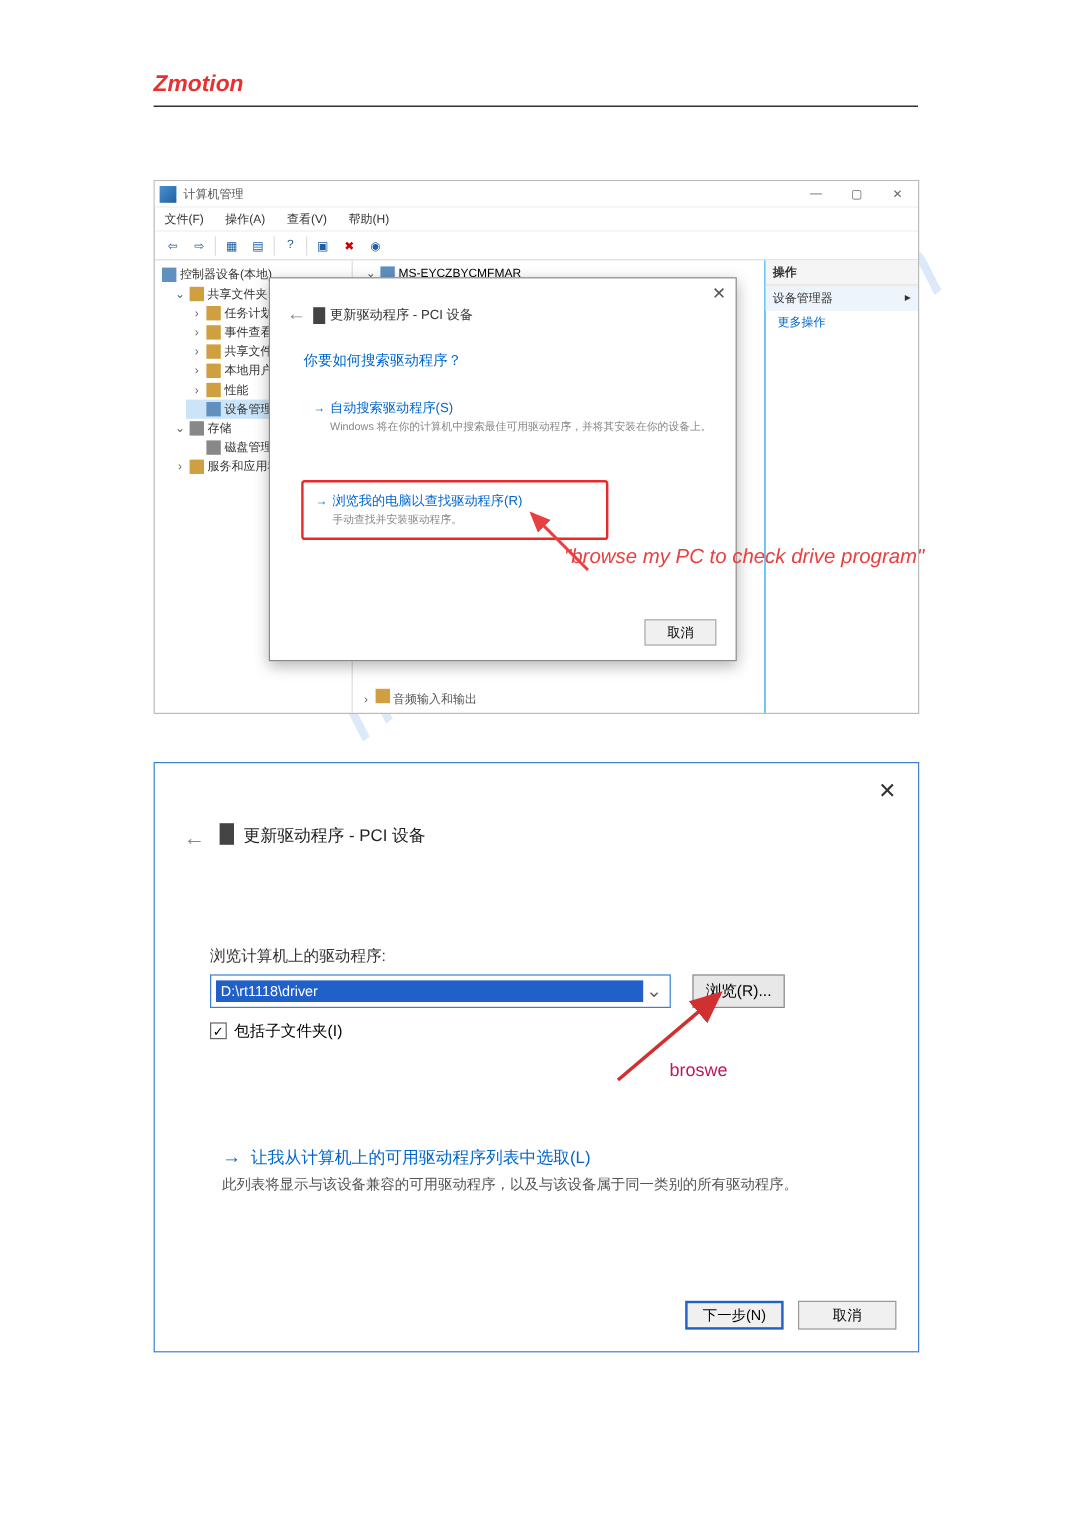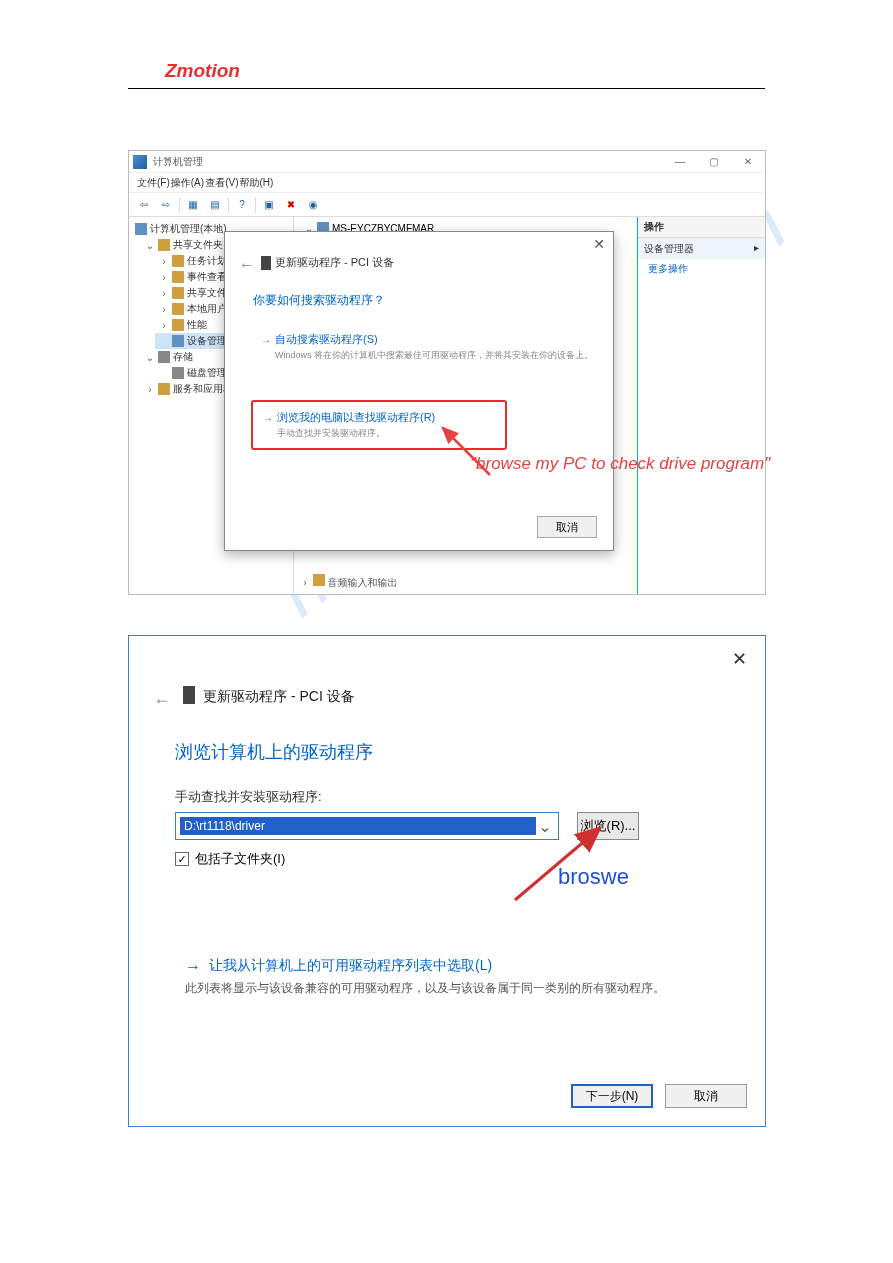--- a/index.html
+++ b/index.html
@@ -1,29 +1,29 @@
 <!DOCTYPE html>
 <html><head>
 <meta charset="utf-8">
 <style>
   * { box-sizing: border-box; margin: 0; padding: 0; }
   body { font-family: "Segoe UI", "Microsoft YaHei", sans-serif; background: #fff; width: 893px; height: 1263px; position: relative; }
   
   .page-header { margin: 60px 128px 0 128px; }
-  .logo { color: #e83030; font-weight: bold; font-size: 19px; font-style: italic; margin-left: 37px; }
+  .logo { color: #e83030; font-weight: bold; font-size: 19px; font-style: italic; }
   .header-rule { border: none; border-top: 1.5px solid #000; margin-top: 6px; }
 
   
   .screenshot1 { position: absolute; left: 128px; top: 150px; width: 638px; height: 445px; border: 1px solid #bbb; background: #fff; font-size: 10px; }
   .win-titlebar { height: 22px; background: #fff; display: flex; align-items: center; border-bottom: 1px solid #eee; padding-left: 4px; }
   .win-titlebar .icon-app { width: 14px; height: 14px; background: linear-gradient(135deg,#4a90d0,#2060a0); margin-right: 6px; }
   .win-title { flex: 1; color: #555; }
   .win-ctrl { display: flex; gap: 0; }
   .win-ctrl span { width: 34px; height: 22px; display: flex; align-items: center; justify-content: center; color: #666; }
-  .menubar { height: 20px; border-bottom: 1px solid #eee; display: flex; gap: 1px; padding-left: 8px; align-items: center; color: #333; }
+  .menubar { height: 20px; border-bottom: 1px solid #eee; display: flex; gap: 18px; padding-left: 8px; align-items: center; color: #333; }
   .toolbar { height: 24px; border-bottom: 1px solid #ddd; display: flex; align-items: center; gap: 4px; padding-left: 6px; }
   .toolbar .tbtn { width: 18px; height: 18px; display:flex; align-items:center; justify-content:center; color:#2060a0; }
   .toolbar .sep { width:1px; height:16px; background:#ddd; }
   .workarea { display: flex; height: calc(100% - 66px); }
   .tree-pane { width: 165px; border-right: 1px solid #ddd; padding: 4px 2px; color: #333; }
   .tree-item { display:flex; align-items:center; gap:3px; padding:1px 0 1px 4px; }
   .tree-item.l1 { margin-left: 10px; }
   .tree-item.l2 { margin-left: 24px; }
   .tree-item.sel { background:#cce4f7; }
   .ti-icon { width:12px; height:12px; background:#d0a040; display:inline-block; }
@@ -62,33 +62,33 @@
   .screenshot2 { position:absolute; left:128px; top:635px; width:638px; height:492px; border:1px solid #3a7fd0; background:#fff; }
   .s2-close { position:absolute; top:12px; right:18px; font-size:18px; color:#333; }
   .s2-back { position:absolute; top:52px; left:24px; font-size:18px; color:#888; }
   .s2-icon { position:absolute; top:50px; left:54px; width:12px; height:18px; background:#444; }
   .s2-title { position:absolute; top:52px; left:74px; font-size:14px; color:#222; }
   .s2-heading { position:absolute; top:104px; left:46px; font-size:18px; color:#0066cc; }
   .s2-label { position:absolute; top:152px; left:46px; font-size:13px; color:#333; }
   .s2-pathbox { position:absolute; top:176px; left:46px; width:384px; height:28px; border:1px solid #3a7fd0; display:flex; align-items:center; padding:0 4px; }
   .s2-path-text { flex:1; background:#2060c8; color:#fff; padding:2px 4px; font-size:12px; }
   .s2-drop { width:18px; text-align:center; color:#666; }
-  .s2-browse-btn { position:absolute; top:176px; left:448px; width:62px; height:28px; border:1px solid #888; background:#e8e8e8; font-size:13px; display:flex; align-items:center; justify-content:center; }
+  .s2-browse-btn { position:absolute; top:176px; left:448px; width:77px; height:28px; border:1px solid #888; background:#e8e8e8; font-size:13px; display:flex; align-items:center; justify-content:center; }
   .s2-checkbox { position:absolute; top:214px; left:46px; display:flex; align-items:center; gap:6px; font-size:13px; }
   .s2-cb { width:14px; height:14px; border:1px solid #666; display:flex; align-items:center; justify-content:center; font-size:11px; }
 
   .s2-opt { position:absolute; top:320px; left:56px; right:40px; }
   .s2-opt-head { color:#0066cc; font-size:14px; }
   .s2-opt-arrow { color:#0066cc; margin-right:8px; }
   .s2-opt-sub { color:#555; font-size:12px; margin-top:4px; line-height:1.5; }
 
   .s2-btn-next { position:absolute; bottom:18px; right:112px; width:82px; height:24px; border:2px solid #2060c8; background:#f0f0f0; font-size:12px; display:flex; align-items:center; justify-content:center; }
   .s2-btn-cancel { position:absolute; bottom:18px; right:18px; width:82px; height:24px; border:1px solid #999; background:#f0f0f0; font-size:12px; display:flex; align-items:center; justify-content:center; }
 
-  .annot2 { position:absolute; left:558px; top:864px; color:#1d4ed8; font-size:22px; }
+  .annot2 { position:absolute; left:558px; top:884px; color:#be185d; font-size:15px; }
   .arrow2 { position:absolute; left:500px; top:820px; pointer-events:none; }
 
   .watermark { position:absolute; left:180px; top:360px; font-size:80px; color:rgba(40,120,220,0.16); transform:rotate(-38deg); pointer-events:none; width:700px; text-align:center; font-style:italic; }
 </style>
 </head>
 <body>
 
 <div class="page-header">
   <div class="logo">Zmotion</div>
   <hr class="header-rule">
@@ -122,21 +122,21 @@
     <span class="tbtn">?</span>
     <span class="sep"></span>
     <span class="tbtn">▣</span>
     <span class="tbtn" style="color:#c00">✖</span>
     <span class="tbtn">◉</span>
   </div>
   <div class="workarea">
     <div class="tree-pane">
       <div class="tree-item">
           <span class="ti-icon pc"></span>
-          <span>计算机管理(本地)</span>
+          <span>控制器设备(本地)</span>
         </div>
       <div class="tree-item l1">
           <span class="exp">⌄</span>
           <span class="ti-icon"></span>
           <span>共享文件夹</span>
         </div>
       <div class="tree-item l2">
           <span class="exp">›</span>
           <span class="ti-icon"></span>
           <span>任务计划程序</span>
@@ -237,22 +237,21 @@
     </defs>
   <line x1="55" y1="55" x2="8" y2="8" stroke="#e84040" stroke-width="2.5" marker-end="url(#ah1)"></line>
 </svg>
 <div class="annot1">"browse my PC to check drive program"</div>
 
 <div class="screenshot2">
   <span class="s2-close">✕</span>
   <span class="s2-back">←</span>
   <span class="s2-icon"></span>
   <div class="s2-title">更新驱动程序 - PCI 设备</div>
-  <div class="s2-heading">浏览计算机上的驱动程序</div>
-  <div class="s2-label">手动查找并安装驱动程序:</div>
+  <div class="s2-label">浏览计算机上的驱动程序:</div>
   <div class="s2-pathbox">
     <span class="s2-path-text">D:\rt1118\driver</span>
     <span class="s2-drop">⌄</span>
   </div>
   <div class="s2-browse-btn">浏览(R)...</div>
   <div class="s2-checkbox">
     <span class="s2-cb">✓</span>
     <span>包括子文件夹(I)</span>
   </div>
   <div class="s2-opt">

